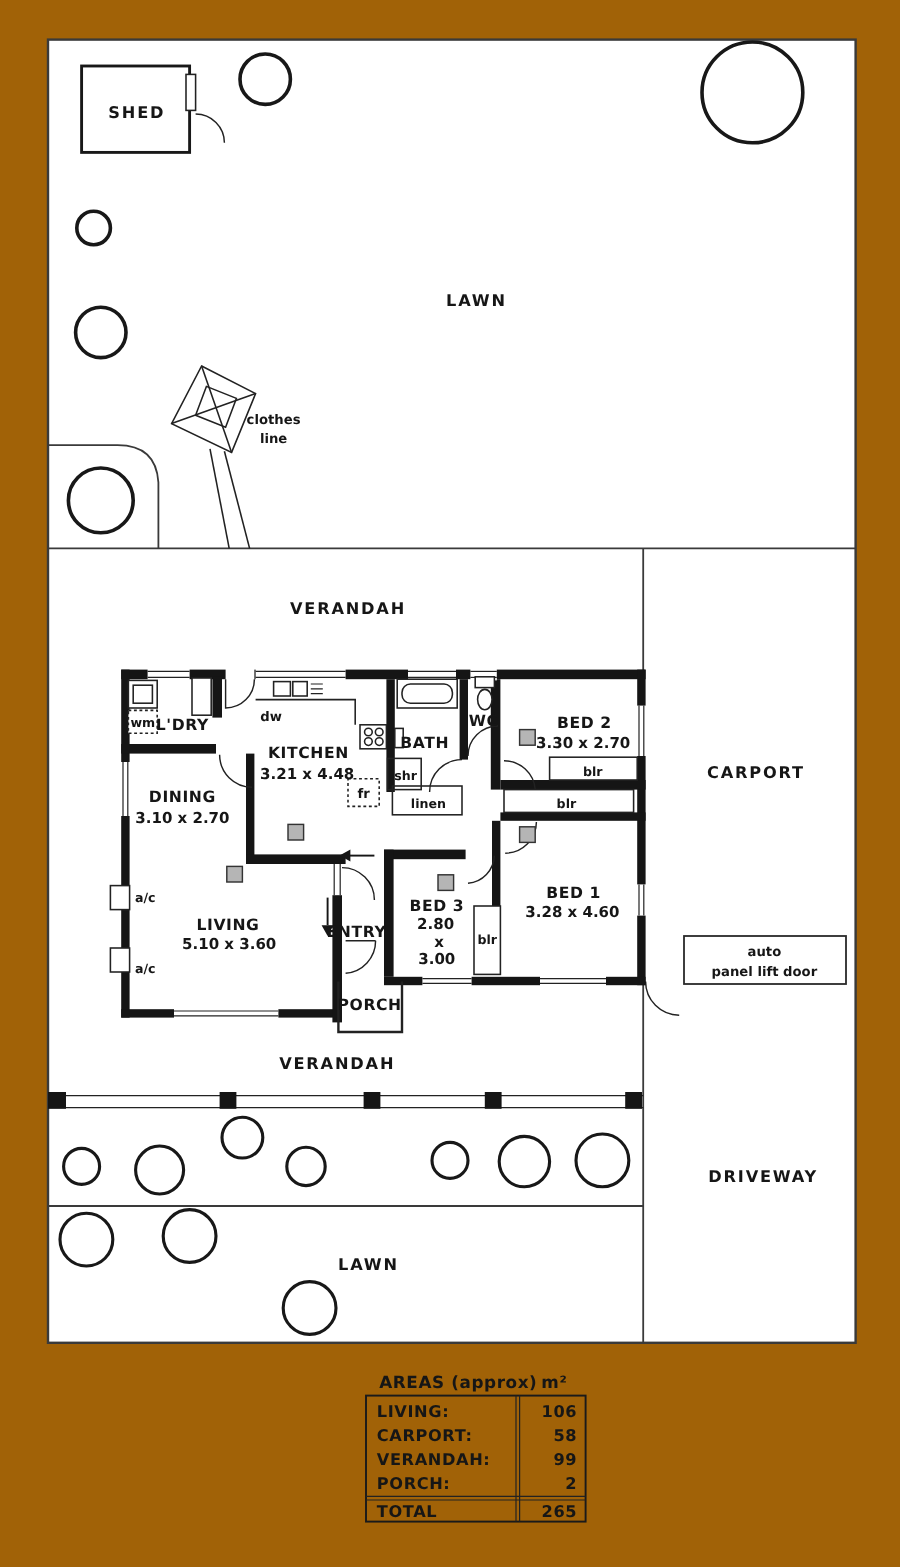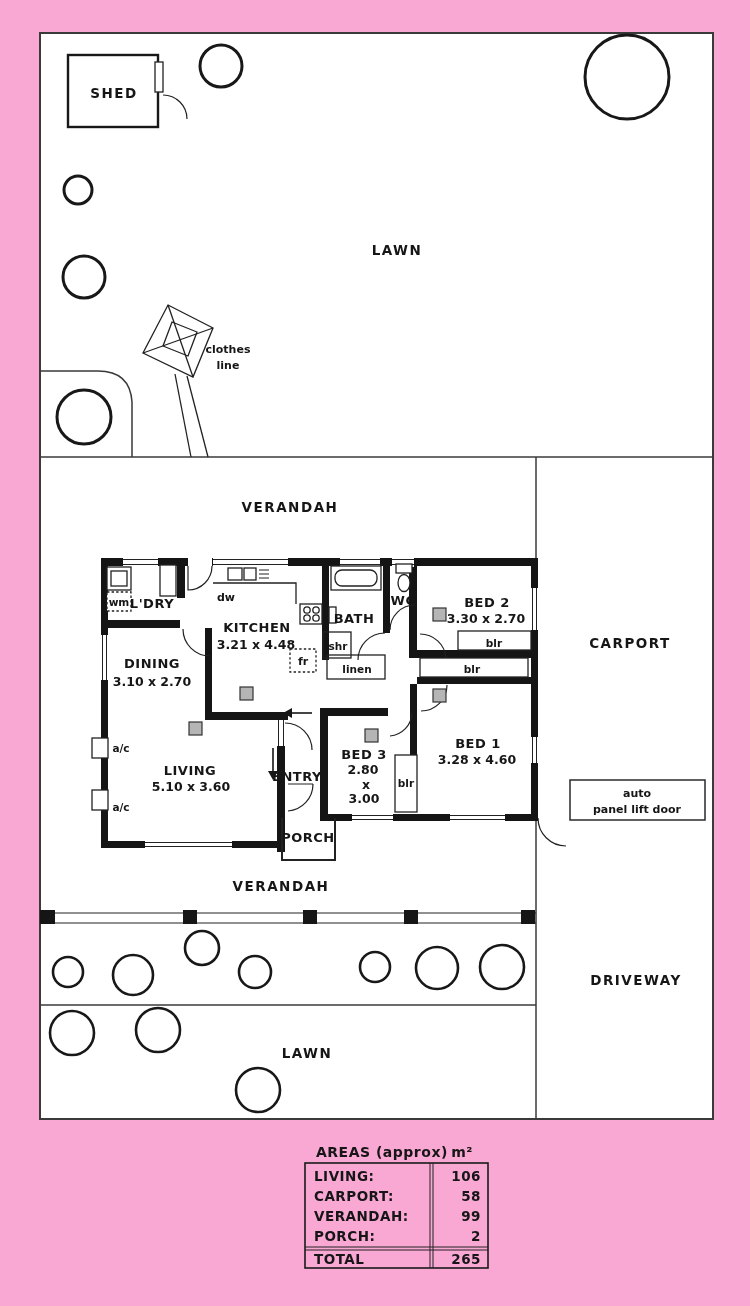--- a/index.html
+++ b/index.html
@@ -1,16 +1,16 @@
 <!DOCTYPE html>
 <html><head>
 <meta charset="utf-8">
 <style>
   html,body{margin:0;padding:0;background:#ffffff;}
-  #page{position:relative;width:750px;height:1306px;background:#f9a8d4;overflow:hidden;}
+  #page{position:relative;width:750px;height:1306px;background:#a16207;overflow:hidden;}
   svg{display:block;}
   text{font-family:"DejaVu Sans","Liberation Sans",sans-serif;fill:#161616;font-weight:bold;}
   .room{font-size:13px;letter-spacing:.5px;}
   .dims{font-size:12.5px;}
   .small{font-size:10.5px;}
   .tiny{font-size:11px;}
   .zone{font-size:13.5px;letter-spacing:1.5px;}
   .tbl{font-size:13.5px;letter-spacing:.5px;}
   .hdr{font-size:14px;letter-spacing:.5px;}
   .wall{fill:#151515;}

